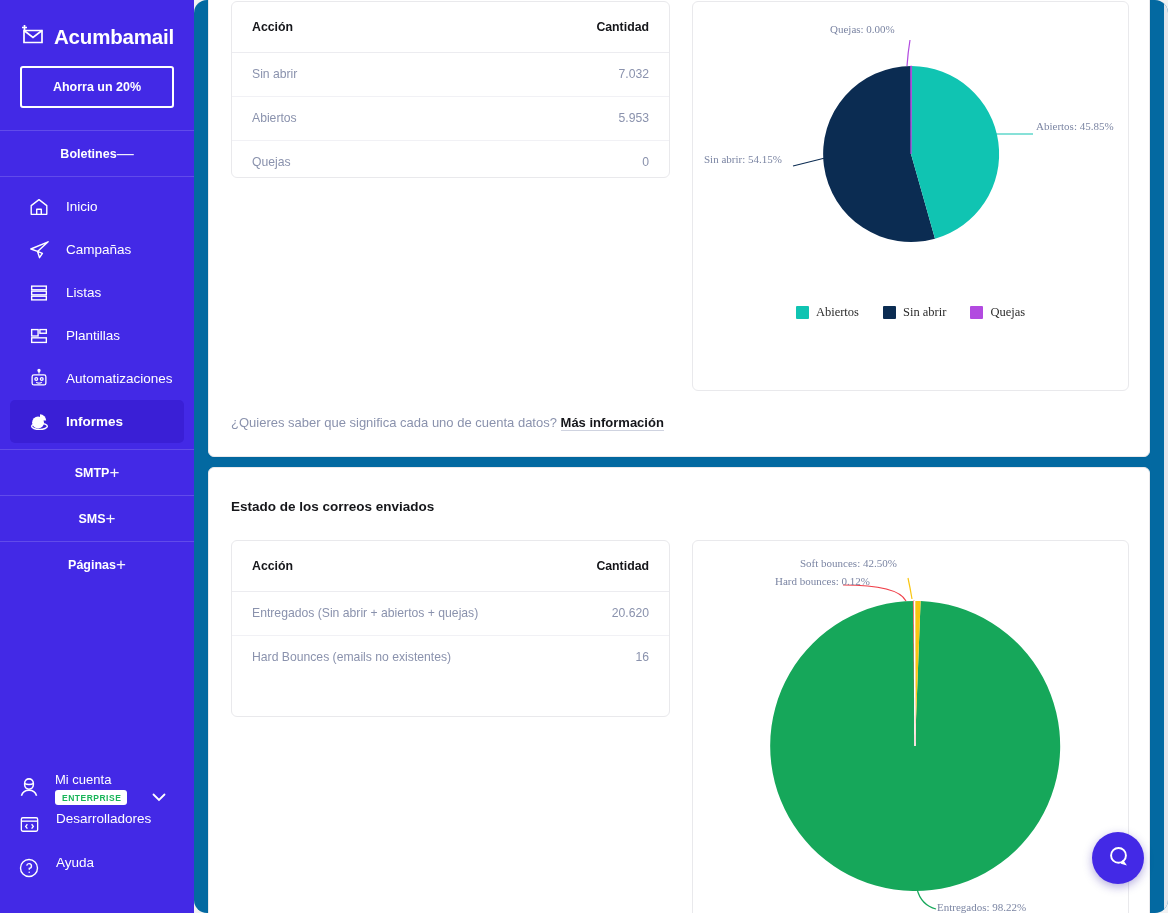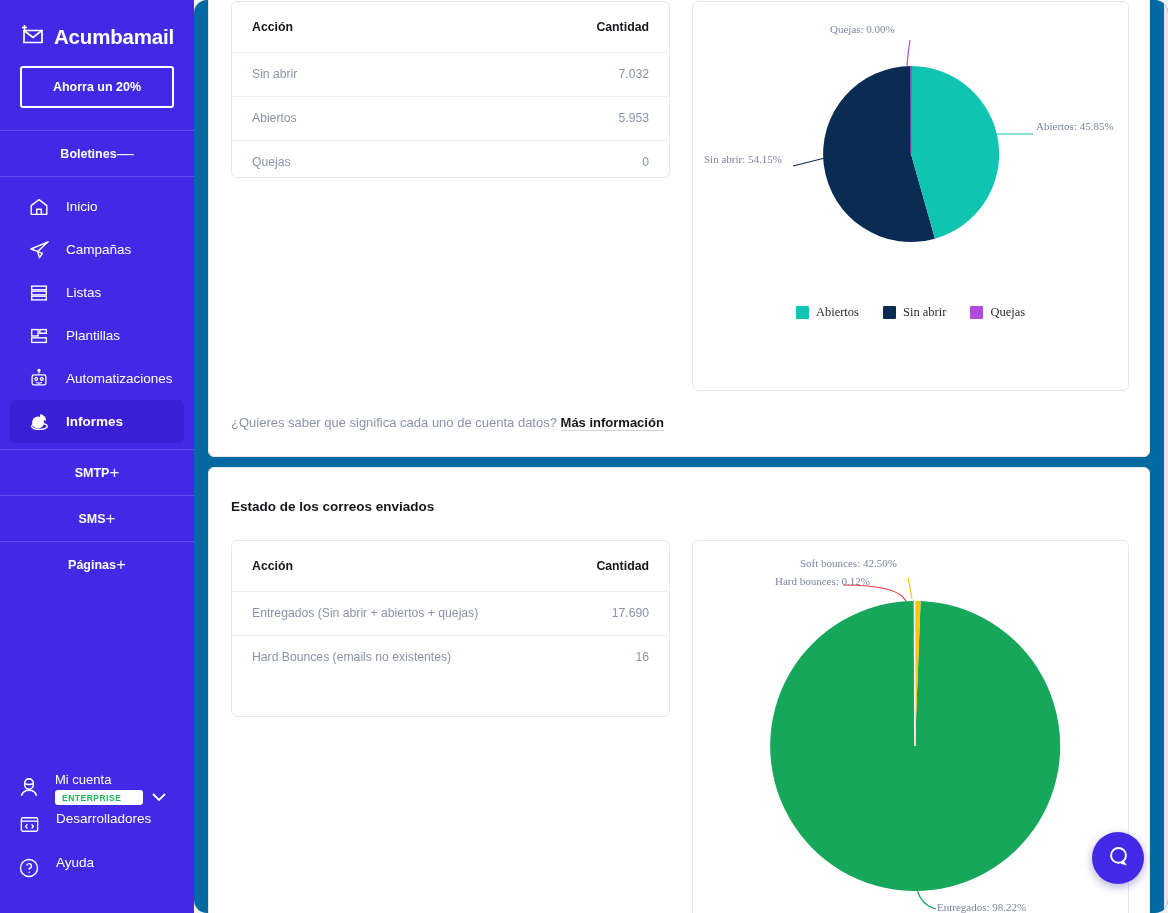--- a/index.html
+++ b/index.html
@@ -53,21 +53,21 @@
   .bottom-block { position: absolute; left: 0; bottom: 0; width: 194px; padding-bottom: 14px; }
   .acct-row {
     display: flex; align-items: center; gap: 13px;
     padding: 6px 14px 6px 16px; cursor: pointer; position: relative;
   }
   .acct-texts { display: flex; flex-direction: column; gap: 3px; }
   .acct-name { font-size: 13px; }
   .badge {
     display: inline-block; background: #ffffff; color: #18b558;
     font-size: 8.5px; font-weight: bold; letter-spacing: .5px;
-    padding: 3px 22px 2px 7px; border-radius: 3px; width: max-content;
+    padding: 3px 6px 2px 7px; border-radius: 3px; width: max-content;
   }
   .chev { position: absolute; right: 28px; top: 22px; }
   .bot-item {
     display:flex; align-items:flex-start; gap: 14px;
     height: 44px; padding-left: 16px; font-size: 13.5px; cursor: pointer;
   }
   .bot-item .ic { width: 26px; height: 26px; display:flex; align-items:center; justify-content:center; }
 
   
   .main { flex: 1 1 auto; height: 913px; position: relative; overflow: hidden; background: #0369a1; border-radius: 13px; }
@@ -367,21 +367,21 @@
         <table>
           <thead>
             <tr>
               <th>Acción</th>
               <th class="num">Cantidad</th>
             </tr>
           </thead>
           <tbody>
             <tr>
               <td>Entregados (Sin abrir + abiertos + quejas)</td>
-              <td class="num">17.690</td>
+              <td class="num">20.620</td>
             </tr>
             <tr>
               <td>Hard Bounces (emails no existentes)</td>
               <td class="num">16</td>
             </tr>
           </tbody>
         </table>
       </div>
 
       <div class="chart-panel" style="left:483px; top:72px; width:437px; height:398px;">

